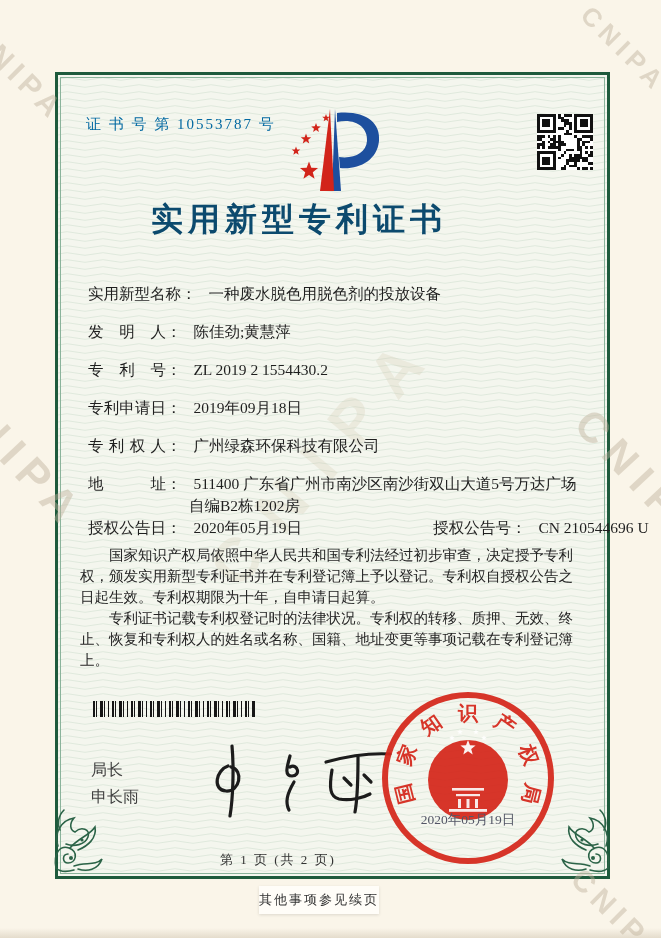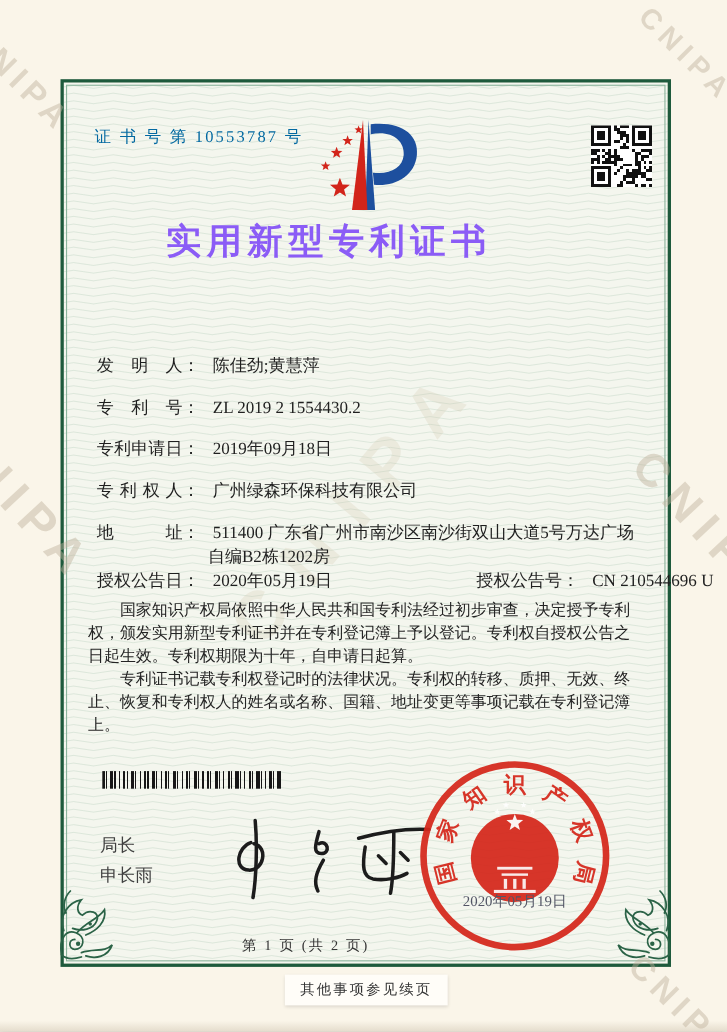--- a/index.html
+++ b/index.html
@@ -29,21 +29,21 @@
   .corner-orn{position:absolute;width:74px;height:74px;z-index:4;}
   .corner-bl{left:48px;top:800px;}
   .corner-br{left:542px;top:800px;transform:scaleX(-1);}
 
   
   .content{position:absolute;inset:0;z-index:5;color:#1f1f1f;}
   .cert-no{position:absolute;left:86px;top:115px;font-size:15px;letter-spacing:2px;color:#0369a1;}
   .logo{position:absolute;left:278px;top:103px;width:112px;height:94px;}
   .qr{position:absolute;left:537px;top:114px;width:56px;height:56px;}
   .title{position:absolute;left:0;width:598px;top:198px;text-align:center;font-size:32px;
-         font-weight:bold;letter-spacing:5px;color:#8b5cf6;}
+         font-weight:bold;letter-spacing:5px;color:#0c4a6e;}
 
   .frow{position:absolute;left:88px;font-size:15.5px;white-space:nowrap;}
   .flabel{display:inline-block;width:78px;text-align:justify;text-align-last:justify;vertical-align:top;}
   .flabel.wide{width:auto;text-align:left;text-align-last:left;}
   .fcolon{display:inline-block;}
   .fvalue{display:inline-block;margin-left:8px;}
   .addr2{position:absolute;left:189px;font-size:15.5px;}
   .grant2{position:absolute;left:345px;top:0;}
 
   .legal{position:absolute;left:80px;top:545px;width:502px;font-size:14.5px;line-height:21px;
@@ -59,21 +59,21 @@
       #161616 15px 16px,transparent 16px 19px);}
 
   .signer{position:absolute;left:91px;top:756px;font-family:"Liberation Sans","DejaVu Sans",sans-serif;
           font-size:16px;color:#404040;line-height:27px;}
   .signature{position:absolute;left:198px;top:740px;width:195px;height:78px;}
 
   .seal{position:absolute;left:378px;top:688px;width:180px;height:180px;opacity:.93;}
 
   .page-info{position:absolute;left:0;width:556px;top:851px;text-align:center;font-size:13px;
              letter-spacing:2px;color:#333;}
-  .cont-note{position:absolute;left:259px;top:886px;background:#fffdf8;padding:5px 14px;
+  .cont-note{position:absolute;left:259px;top:886px;background:#fffdf8;padding:5px 0;
              font-size:13px;letter-spacing:2px;color:#333;box-shadow:0 1px 3px rgba(0,0,0,.12);}
 </style>
 </head>
 <body>
 
 <div class="page">
 
   <svg class="guilloche" id="guilloche" viewBox="0 0 549 801" preserveAspectRatio="none">
     <rect x="0" y="0" width="549" height="801" fill="#f4f6ee"></rect>
   <path d="M0 4 q 9 -2.6 18 0 t 18 0 t 18 0 t 18 0 t 18 0 t 18 0 t 18 0 t 18 0 t 18 0 t 18 0 t 18 0 t 18 0 t 18 0 t 18 0 t 18 0 t 18 0 t 18 0 t 18 0 t 18 0 t 18 0 t 18 0 t 18 0 t 18 0 t 18 0 t 18 0 t 18 0 t 18 0 t 18 0 t 18 0 t 18 0 t 18 0 t 18 0" fill="none" stroke="rgba(150,185,160,0.28)" stroke-width="0.8"></path>
@@ -370,20 +370,24 @@
         <rect x="14" y="0" width="7" height="7" fill="#111"></rect>
         <rect x="15" y="1" width="5" height="5" fill="#fff"></rect>
         <rect x="16" y="2" width="3" height="3" fill="#111"></rect>
         <rect x="0" y="14" width="7" height="7" fill="#111"></rect>
         <rect x="1" y="15" width="5" height="5" fill="#fff"></rect>
         <rect x="2" y="16" width="3" height="3" fill="#111"></rect>
       </svg>
 
     <div class="title">实用新型专利证书</div>
 
+    <div class="frow" style="top:284px">
+      <span class="flabel wide">实用新型名称</span><span class="fcolon">：</span>
+      <span class="fvalue">一种废水脱色用脱色剂的投放设备</span>
+    </div>
     <div class="frow" style="top:322px">
       <span class="flabel">发明人</span><span class="fcolon">：</span>
       <span class="fvalue">陈佳劲;黄慧萍</span>
     </div>
     <div class="frow" style="top:360px">
       <span class="flabel">专利号</span><span class="fcolon">：</span>
       <span class="fvalue">ZL 2019 2 1554430.2</span>
     </div>
     <div class="frow" style="top:398px">
       <span class="flabel">专利申请日</span><span class="fcolon">：</span>

